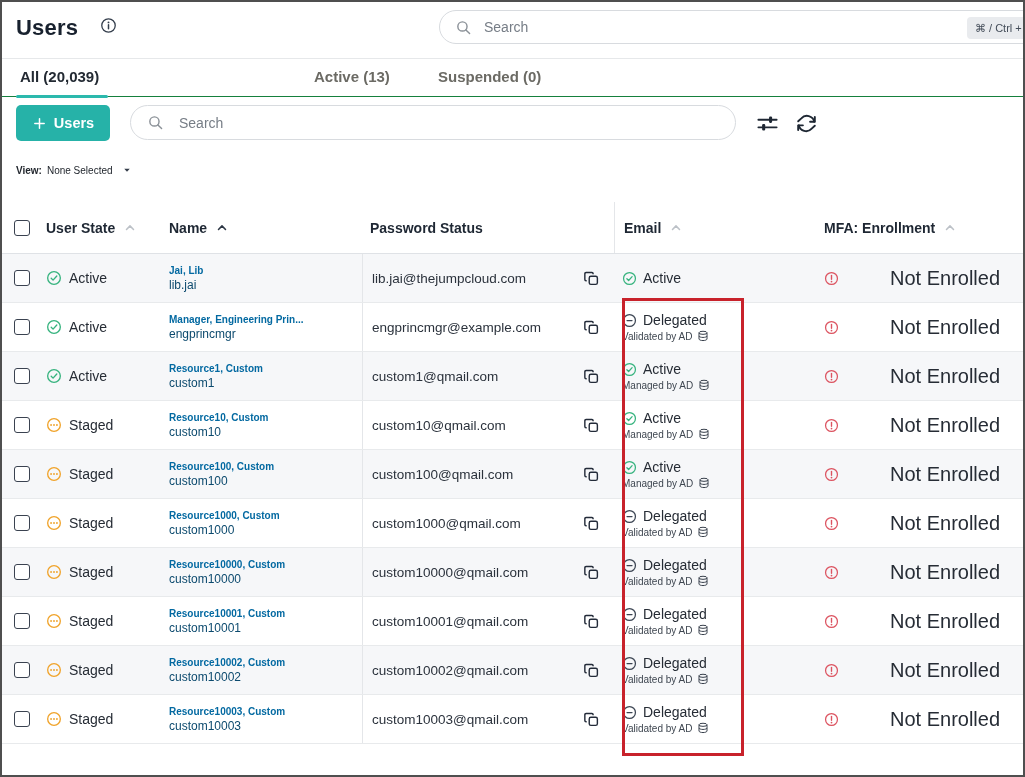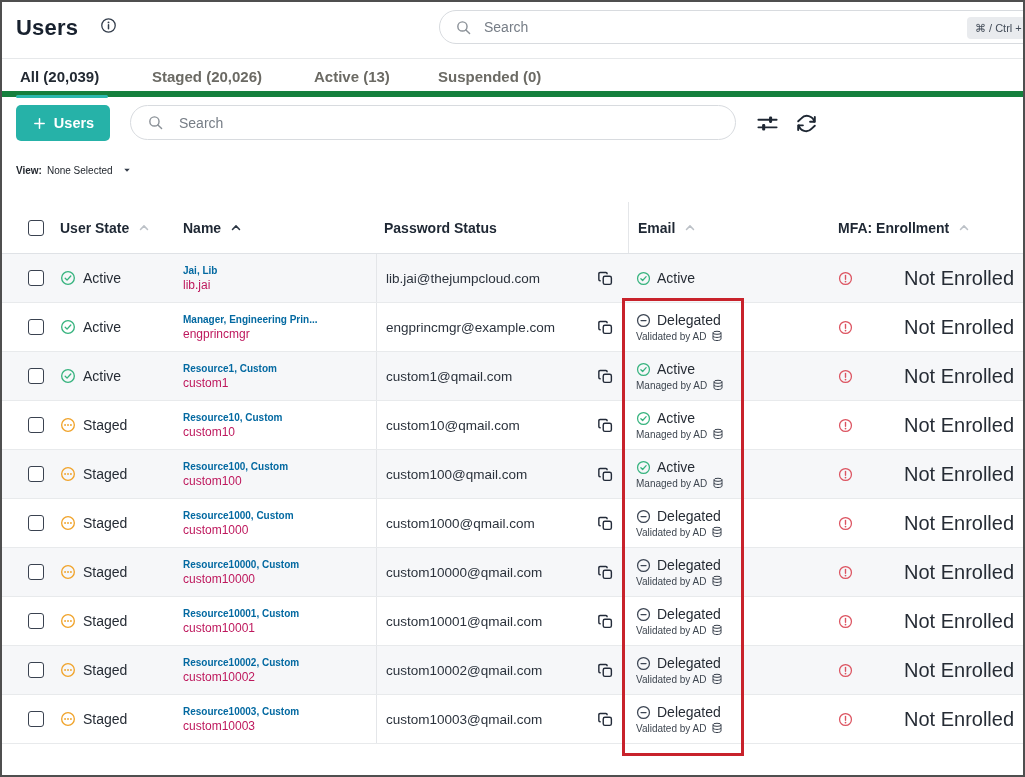--- a/index.html
+++ b/index.html
@@ -18,21 +18,21 @@
   .app-header { position:absolute; top:0; left:0; width:1021px; height:57px; border-bottom:1px solid #e6e8ea; background:#fff; }
   .page-title { position:absolute; left:14px; top:13px; font-size:22px; font-weight:700; color:#18212e; letter-spacing:.2px; }
   .info-ic { position:absolute; left:98px; top:15px; color:#333d4b; }
   .top-search { position:absolute; left:437px; top:8px; width:610px; height:34px; border:1px solid #d8dbdf; border-radius:17px; background:#fff; }
   .top-search .mag { position:absolute; left:15px; top:8px; color:#8a9097; }
   .top-search input { position:absolute; left:44px; top:1px; width:330px; height:30px; border:none; outline:none; background:transparent; font-family:inherit; font-size:14px; color:#3b434d; }
   .top-search input::placeholder { color:#767d86; }
   .kbd-badge { position:absolute; left:527px; top:6px; height:22px; line-height:22px; padding:0 8px; background:#e9ebee; border-radius:4px; font-size:11px; color:#444d59; white-space:nowrap; }
 
   
-  .tabs { position:absolute; top:57px; left:0; width:1021px; height:38px; border-bottom:6px solid #15803d; background:#fff; }
+  .tabs { position:absolute; top:57px; left:0; width:1021px; height:38px; border-bottom:1px solid #15803d; background:#fff; }
   .tab { position:absolute; top:0; height:38px; line-height:36px; font-size:15px; font-weight:700; color:#6b6a64; cursor:pointer; }
   .tab.t0 { left:18px; }
   .tab.t1 { left:150px; }
   .tab.t2 { left:312px; }
   .tab.t3 { left:436px;text-align:center; }
   .tab.active { color:#232a33; }
   .tab.active::after { content:""; position:absolute; left:-4px; right:-9px; bottom:-1px; height:3px; background:#2cb9ad; border-radius:2px; }
 
   
   .btn-add { position:absolute; left:14px; top:103px; width:94px; height:36px; background:#26b2a8; border:none; border-radius:5px; color:#fff; font-family:inherit; font-size:14.5px; font-weight:700; display:flex; align-items:center; justify-content:center; gap:7px; cursor:pointer; }
@@ -43,21 +43,21 @@
   .tool-ic { position:absolute; color:#1e2733; cursor:pointer; }
   .filter-ic { left:753px; top:110px; }
   .refresh-ic { left:794px; top:111px; }
 
   
   .view-bar { position:absolute; left:14px; top:162px; font-size:10px; color:#22272e; display:flex; align-items:center; gap:5px; cursor:pointer; }
   .view-bar .vlabel { font-weight:700; }
   .view-bar .vcaret { color:#333c49; margin-left:3px; }
 
   
-  .grid-row { display:grid; grid-template-columns:38px 123px 193px 252px 202px 1fr; padding-left:20px; align-items:center; }
+  .grid-row { display:grid; grid-template-columns:38px 123px 193px 252px 202px 1fr; padding-left:6px; align-items:center; }
   .thead { position:absolute; top:200px; left:0; width:1021px; height:52px; border-bottom:1px solid #dfe2e6; background:#fff; }
   .thead .cell, .row .cell { height:100%; display:flex; align-items:center; }
   .th { font-size:14px; font-weight:700; color:#1e2733; gap:6px; }
   .caret { margin-left:2px; }
   .caret.muted { color:#bcc1c7; }
   .caret.darkc { color:#2c3644; }
 
   .checkbox { width:16px; height:16px; border:1.6px solid #3a4250; border-radius:3px; background:#fff; display:inline-block; margin-left:6px; cursor:pointer; }
 
   .tbody { position:absolute; top:252px; left:0; width:1021px; }
@@ -66,21 +66,21 @@
 
   .c4 { border-left:1px solid #e4e6e9; padding-left:9px; position:relative; }
   .c5 { padding-left:8px; }
   .c6 { padding-left:8px; }
 
   .statecell { gap:7px; }
   .state-label { font-size:14px; color:#262c35; }
 
   .namecell { flex-direction:column; align-items:flex-start !important; justify-content:center; gap:2px; }
   .name-link { font-size:10px; font-weight:700; color:#0369a1; text-decoration:none; cursor:pointer; max-width:186px; white-space:nowrap; overflow:hidden; }
-  .username { font-size:12px; color:#be185d; }
+  .username { font-size:12px; color:#0c4a6e; }
 
   .email { font-size:13.5px; color:#2b323c; }
   .copy-ic { position:absolute; right:14px; top:16px; color:#232b39; cursor:pointer; }
 
   .pwdcell { flex-direction:column; align-items:flex-start !important; justify-content:center; gap:2px; }
   .pwd-main { display:flex; align-items:center; gap:6px; font-size:14px; color:#262c35; }
   .pwd-sub { display:flex; align-items:center; gap:5px; font-size:10px; color:#3e4650; }
   .pwd-sub .ad-ic { color:#39414d; }
 
   .mfacell { gap:7px; }
@@ -164,21 +164,20 @@
       <svg class="ic mag" width="17" height="17">
           <use href="#sym-search"></use>
         </svg>
       <input type="text" placeholder="Search" style="">
       <span class="kbd-badge">⌘ / Ctrl + K</span>
     </div>
   </div>
 
   <div class="tabs">
     <div class="tab t0 active">All (20,039)</div>
-    <div class="tab t1">Staged (20,026)</div>
     <div class="tab t2">Active (13)</div>
     <div class="tab t3">Suspended (0)</div>
   </div>
 
   <button class="btn-add">
     <svg class="ic" width="15" height="15">
         <use href="#sym-plus"></use>
       </svg>
     <span>Users</span>
   </button>

